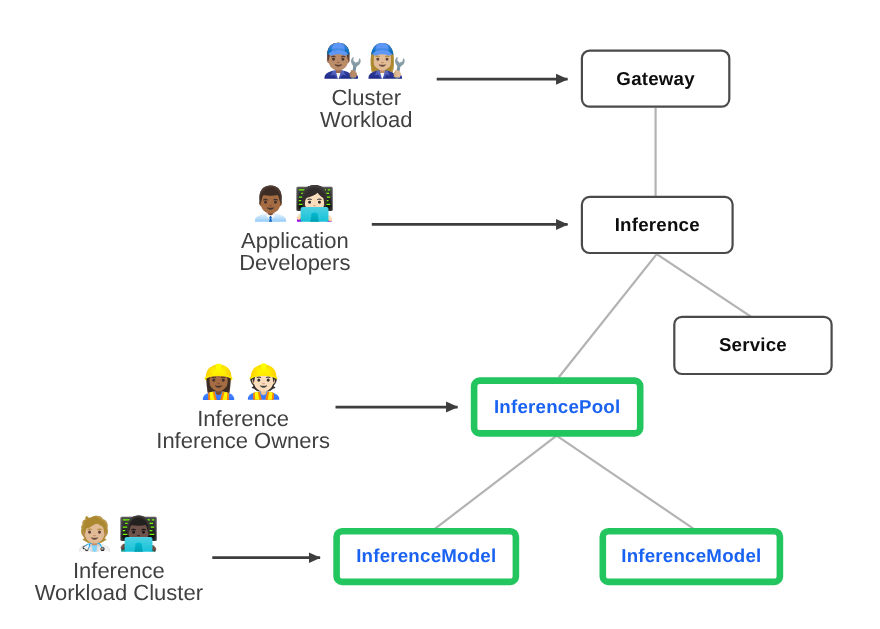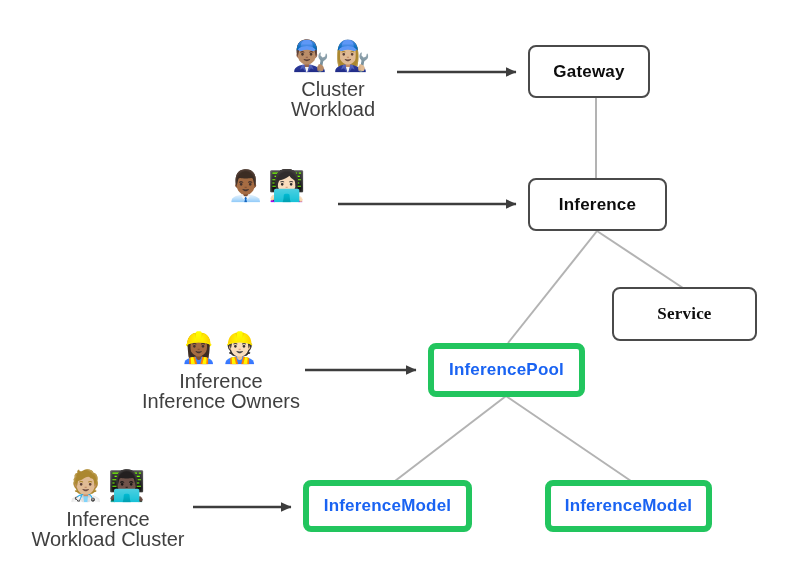--- a/index.html
+++ b/index.html
@@ -79,47 +79,51 @@
   <div class="actor" style="left:233px; top:36px;">
     <span class="emoji">👨🏽‍🔧👩🏼‍🔧</span>
     <div class="label">
       <div>Cluster</div>
       <div>Workload</div>
     </div>
   </div>
 
   <div class="actor" style="left:168px; top:166px;">
     <span class="emoji">👨🏾‍💼👩🏻‍💻</span>
+    <div class="label">
+      <div>Application</div>
+      <div>Developers</div>
+    </div>
   </div>
 
   <div class="actor" style="left:121px; top:328px;">
     <span class="emoji">👷🏾‍♀️👷🏻</span>
     <div class="label">
       <div>Inference</div>
       <div>Inference Owners</div>
     </div>
   </div>
 
   <div class="actor" style="left:8px; top:466px;">
     <span class="emoji">🧑🏼‍⚕️👨🏿‍💻</span>
     <div class="label">
       <div>Inference</div>
       <div>Workload Cluster</div>
     </div>
   </div>
 
-  <div class="node gray" style="left:528px; top:45px; width:122px; height:53px;">
+  <div class="node gray" style="left:528px; top:45px; width:136px; height:53px;">
     <span>Gateway</span>
   </div>
 
   <div class="node gray" style="left:528px; top:178px; width:139px; height:53px;">
     <span>Inference</span>
   </div>
 
-  <div class="node gray" style="left:612px; top:287px; width:145px; height:54px;font-family:Liberation Serif, serif;">
+  <div class="node gray" style="left:612px; top:287px; width:145px; height:54px;">
     <span>Service</span>
   </div>
 
   <div class="node blue" style="left:428px; top:343px; width:157px; height:54px;">
     <span>InferencePool</span>
   </div>
 
   <div class="node blue" style="left:303px; top:480px; width:169px; height:52px;">
     <span>InferenceModel</span>
   </div>

